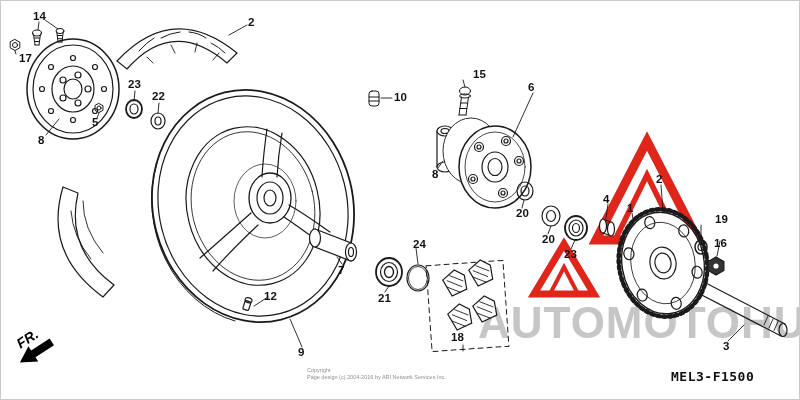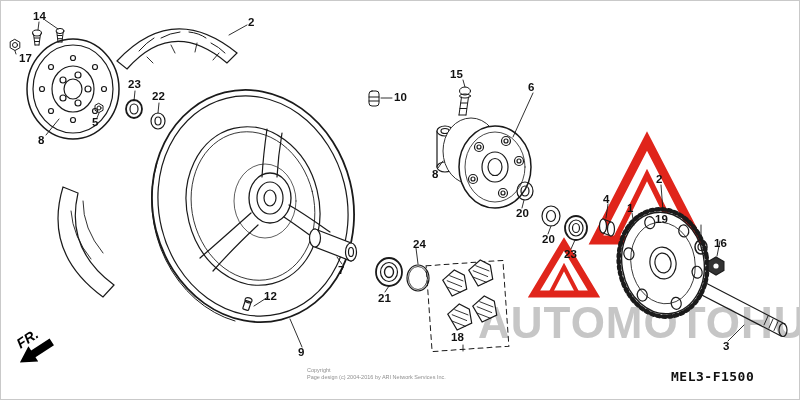--- a/index.html
+++ b/index.html
@@ -282,30 +282,30 @@
   </svg>
 
   <div class="callout" style="left:32px;top:9px">14</div>
   <div class="callout" style="left:18px;top:51px">17</div>
   <div class="callout" style="left:37px;top:133px">8</div>
   <div class="callout" style="left:91px;top:115px">5</div>
   <div class="callout" style="left:127px;top:77px">23</div>
   <div class="callout" style="left:151px;top:89px">22</div>
   <div class="callout" style="left:247px;top:15px">2</div>
   <div class="callout" style="left:393px;top:90px">10</div>
-  <div class="callout" style="left:449px;top:67px">15</div>
+  <div class="callout" style="left:472px;top:67px">15</div>
   <div class="callout" style="left:527px;top:80px">6</div>
   <div class="callout" style="left:431px;top:167px">8</div>
   <div class="callout" style="left:515px;top:206px">20</div>
   <div class="callout" style="left:541px;top:232px">20</div>
   <div class="callout" style="left:563px;top:247px">23</div>
   <div class="callout" style="left:602px;top:192px">4</div>
   <div class="callout" style="left:626px;top:201px">1</div>
   <div class="callout" style="left:655px;top:172px">2</div>
-  <div class="callout" style="left:654px;top:212px">19</div>
+  <div class="callout" style="left:714px;top:212px">19</div>
   <div class="callout" style="left:713px;top:236px">16</div>
   <div class="callout" style="left:722px;top:339px">3</div>
   <div class="callout" style="left:337px;top:263px">7</div>
   <div class="callout" style="left:377px;top:291px">21</div>
   <div class="callout" style="left:412px;top:237px">24</div>
   <div class="callout" style="left:263px;top:289px">12</div>
   <div class="callout" style="left:297px;top:345px">9</div>
   <div class="callout" style="left:450px;top:330px">18</div>
 
   <div class="fr">

